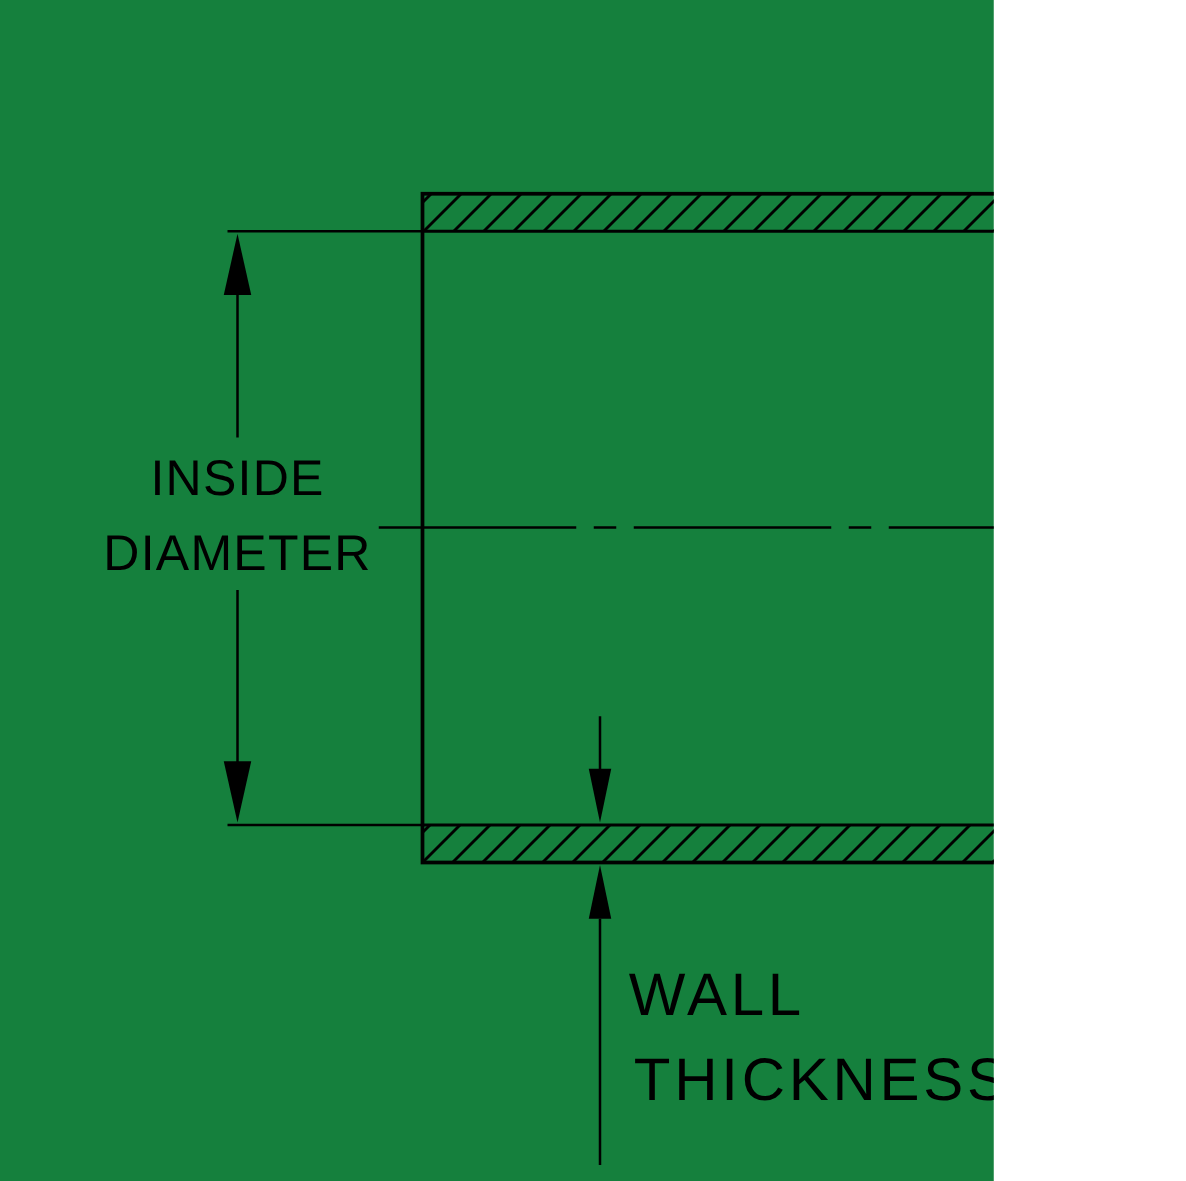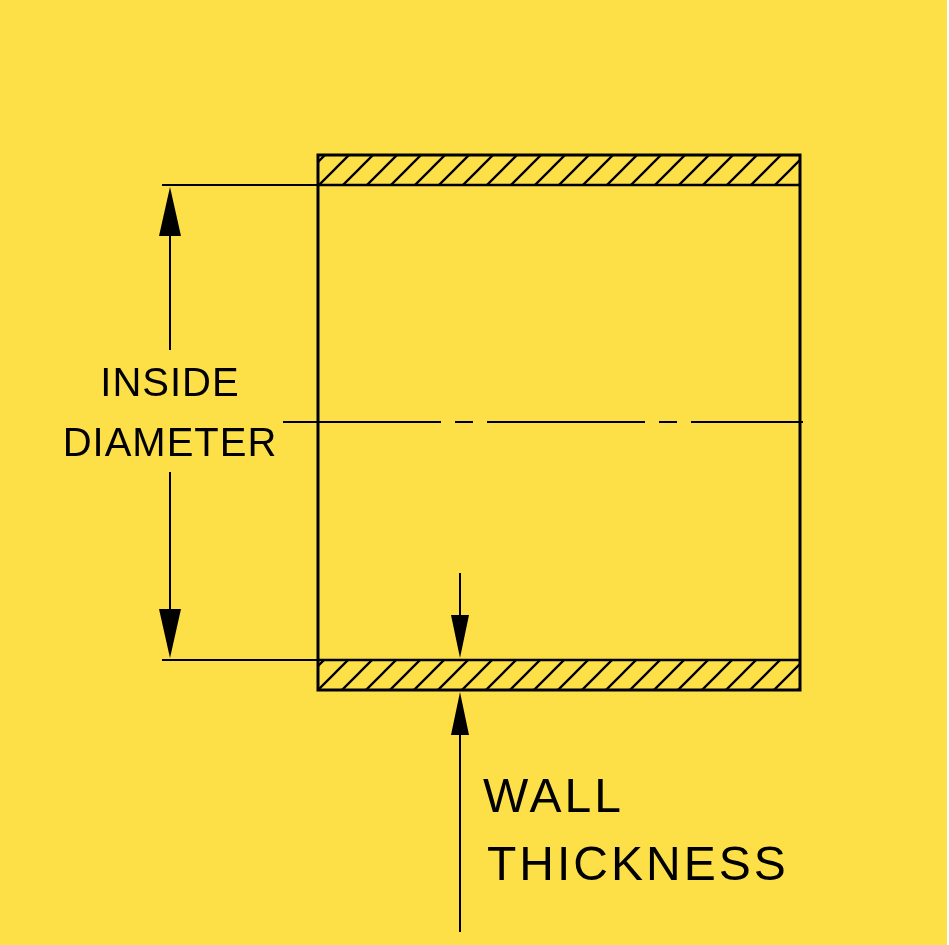--- a/index.html
+++ b/index.html
@@ -2,24 +2,25 @@
 <html><head>
 <meta charset="utf-8">
 <style>
   html, body {
     margin: 0;
     padding: 0;
     background: #ffffff;
   }
   .canvas {
     position: relative;
-    width: 947px;
+    width: 775px;
     height: 945px;
-    background: #fde047;
+    background: #15803d;
     overflow: hidden;
+    padding-left: 20px;
   }
   svg {
     display: block;
   }
   .dim-label {
     font-family: "Liberation Sans", sans-serif;
     fill: #000000;
     letter-spacing: 1px;
   }
   .dim-label.small {

